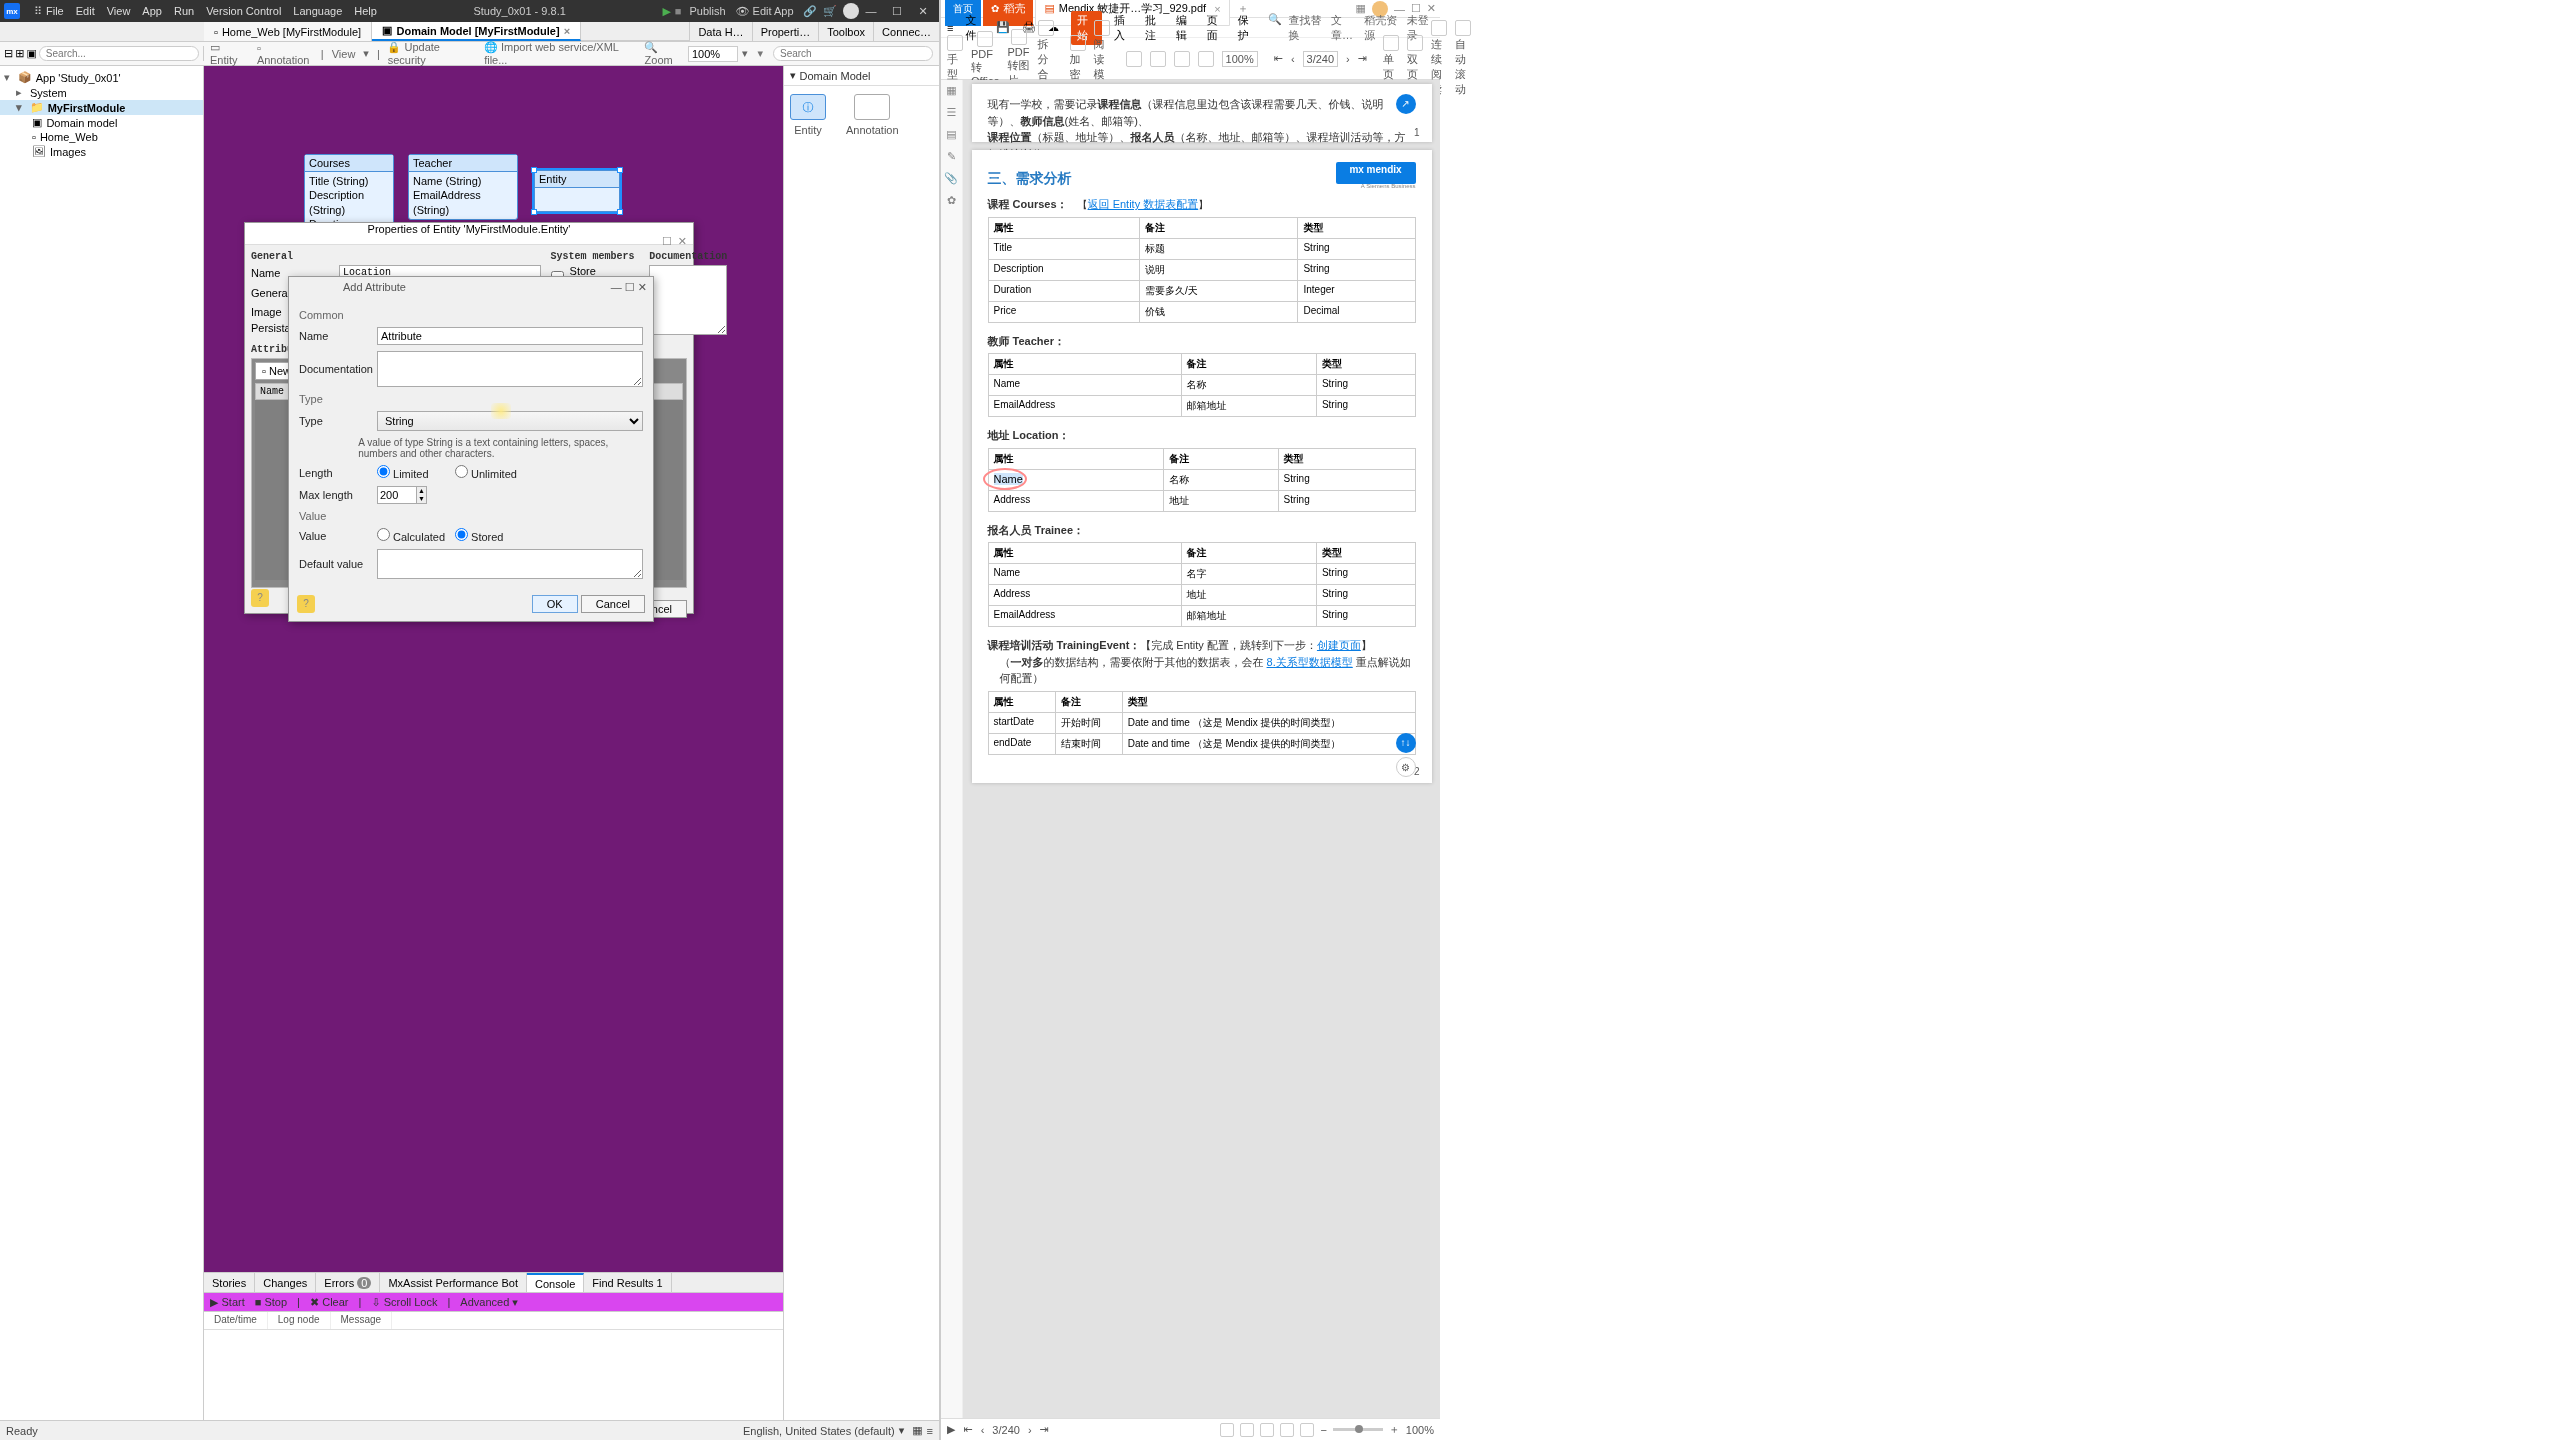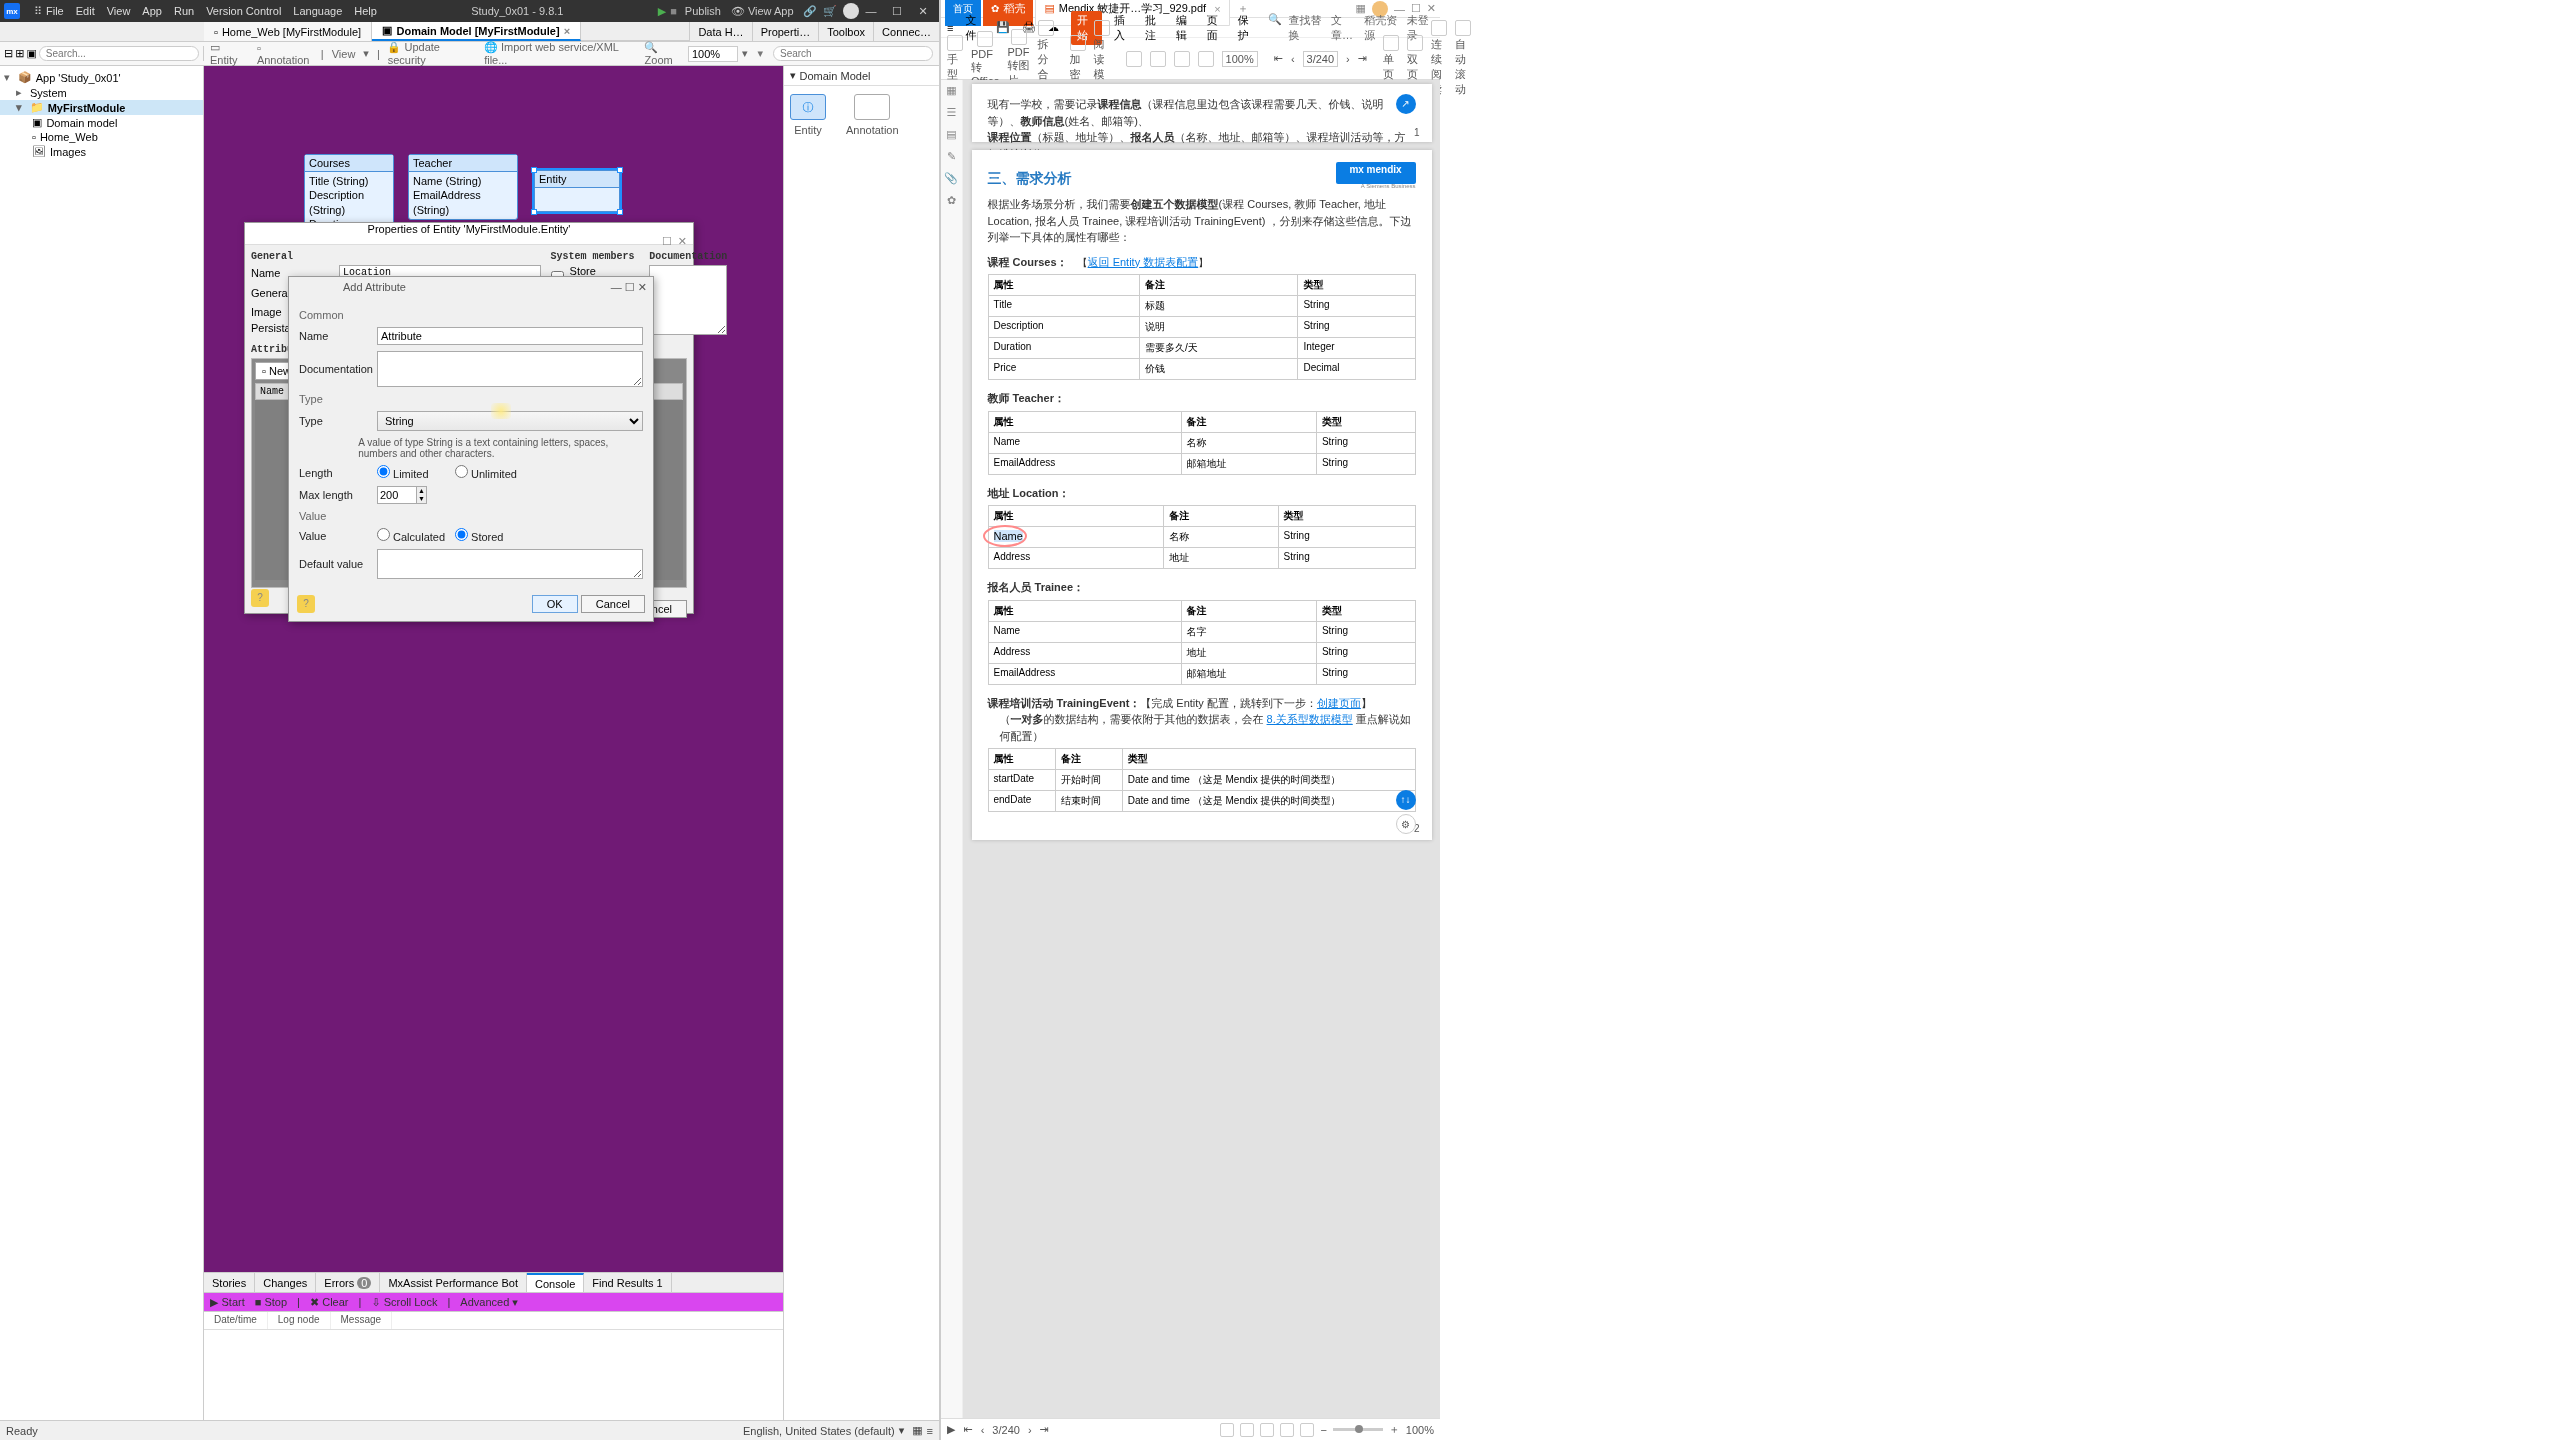--- a/index.html
+++ b/index.html
@@ -166,21 +166,21 @@
       <span>Language</span>
       <span>Help</span>
     </div>
     <div class="center">Study_0x01 - 9.8.1</div>
     <span style="color:#4caf50">▶</span>
     <span style="width:4px"></span>
     <span style="color:#888">■</span>
     <span style="width:8px"></span>
     <span style="color:#ccc">Publish</span>
     <span style="width:10px"></span>
-    <span style="color:#ccc">👁 <span>View App</span></span>
+    <span style="color:#ccc">👁 <span>Edit App</span></span>
     <span style="width:10px"></span>
     <span style="color:#ccc">🔗</span>
     <span style="width:6px"></span>
     <span style="color:#ccc">🛒</span>
     <span style="width:6px"></span>
     <span style="width:16px;height:16px;border-radius:50%;background:#ddd;display:inline-block"></span>
     <div class="winbtns">
       <div class="winbtn">—</div>
       <div class="winbtn">☐</div>
       <div class="winbtn close">✕</div>
@@ -603,23 +603,20 @@
         <div class="page-text">
           <span>现有一学校，需要记录</span><strong>课程信息</strong><span>（课程信息里边包含该课程需要几天、价钱、说明等）、</span><strong>教师信息</strong><span>(姓名、邮箱等)、</span><br>
           <strong>课程位置</strong><span>（标题、地址等）、</span><strong>报名人员</strong><span>（名称、地址、邮箱等）、课程培训活动等，方便维护浏览</span>
         </div>
         <div class="pnum" style="bottom:4px">1</div>
       </div>
 
       <div class="page">
         <div class="mxlogo">mx mendix</div>
         <div class="h2blue">三、需求分析</div>
-        <div class="page-text" style="clear:both">
-          <span>根据业务场景分析，我们需要</span><strong>创建五个数据模型</strong><span>(课程 Courses, 教师 Teacher, 地址 Location, 报名人员 Trainee, 课程培训活动 TrainingEvent) ，分别来存储这些信息。下边列举一下具体的属性有哪些：</span>
-        </div>
 
         <div class="page-text" style="margin-top:8px"><strong>课程 Courses：</strong>　【<span class="lnk">返回 Entity 数据表配置</span>】</div>
         <table class="doc-table">
           <tbody>
               <tr>
                 <th>属性</th>
                 <th>备注</th>
                 <th>类型</th>
               </tr>
           <tr>

